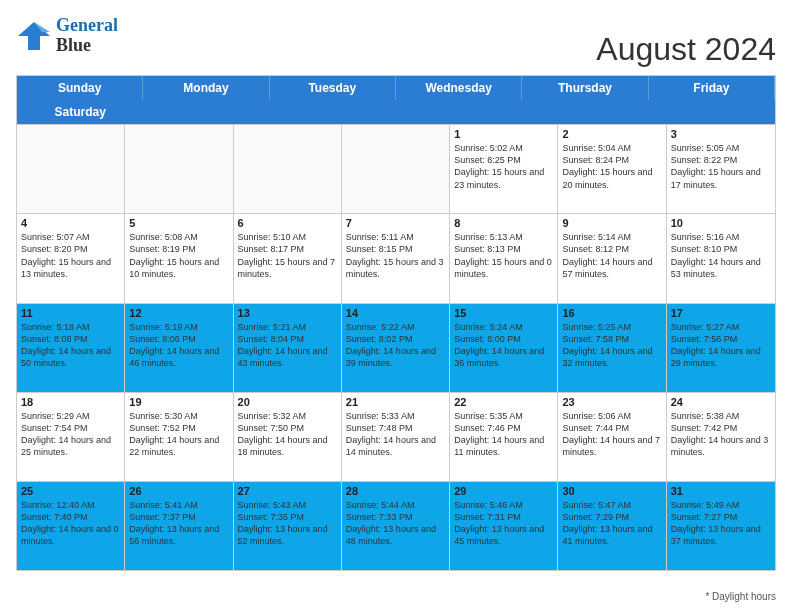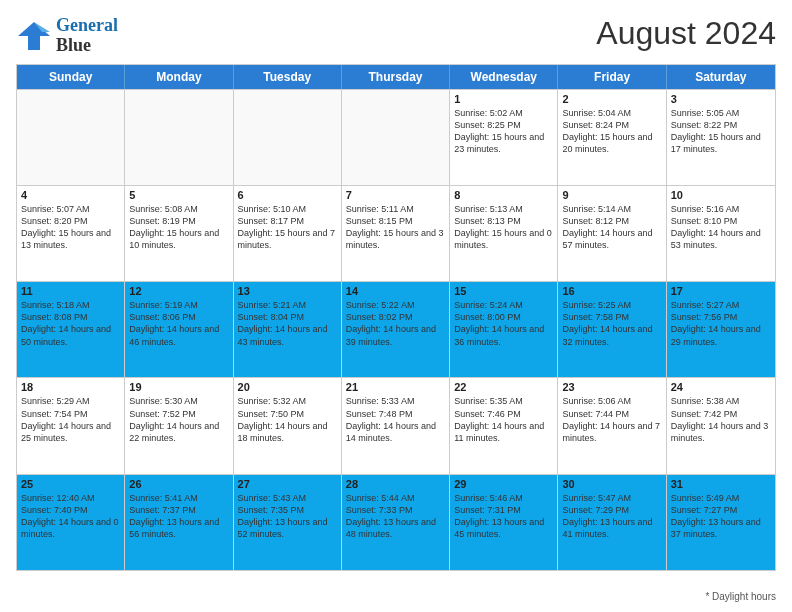--- a/index.html
+++ b/index.html
@@ -35,40 +35,41 @@
       color: #333;
       line-height: 1.1;
     }
     .logo-text .blue { color: #1a6faf; }
     .logo-bird {
       width: 36px;
       height: 36px;
     }
     .title-block {
       text-align: right;
+      margin-top: 16px;
     }
     .main-title {
       font-size: 32px;
       font-weight: normal;
       color: #333;
       line-height: 1.1;
     }
     .sub-title {
       font-size: 14px;
       color: #555;
     }
     .calendar {
       flex: 1;
       display: flex;
       flex-direction: column;
       border: 1px solid #ccc;
     }
     .cal-header-row {
       display: grid;
-      grid-template-columns: repeat(7, 1fr);
+      grid-template-columns: repeat(6, 1fr);
       background: #2b7cd3;
     }
     .cal-header-cell {
       color: #fff;
       font-size: 12px;
       font-weight: bold;
       padding: 5px 4px;
       text-align: center;
       border-right: 1px solid #5b9fd8;
     }
@@ -131,22 +132,22 @@
     <div class="title-block">
       <div class="main-title">August 2024</div>
     </div>
   </div>
 
   <div class="calendar">
     <div class="cal-header-row" id="cal-header">
         <div class="cal-header-cell">Sunday</div>
         <div class="cal-header-cell">Monday</div>
         <div class="cal-header-cell">Tuesday</div>
+        <div class="cal-header-cell">Wednesday</div>
         <div class="cal-header-cell">Thursday</div>
-        <div class="cal-header-cell">Wednesday</div>
         <div class="cal-header-cell">Friday</div>
         <div class="cal-header-cell">Saturday</div>
       </div>
     <div class="cal-body" id="cal-body">
         <div class="cal-row">
           <div class="cal-cell empty"></div>
           <div class="cal-cell empty"></div>
           <div class="cal-cell empty"></div>
           <div class="cal-cell empty"></div>
           <div class="cal-cell">

